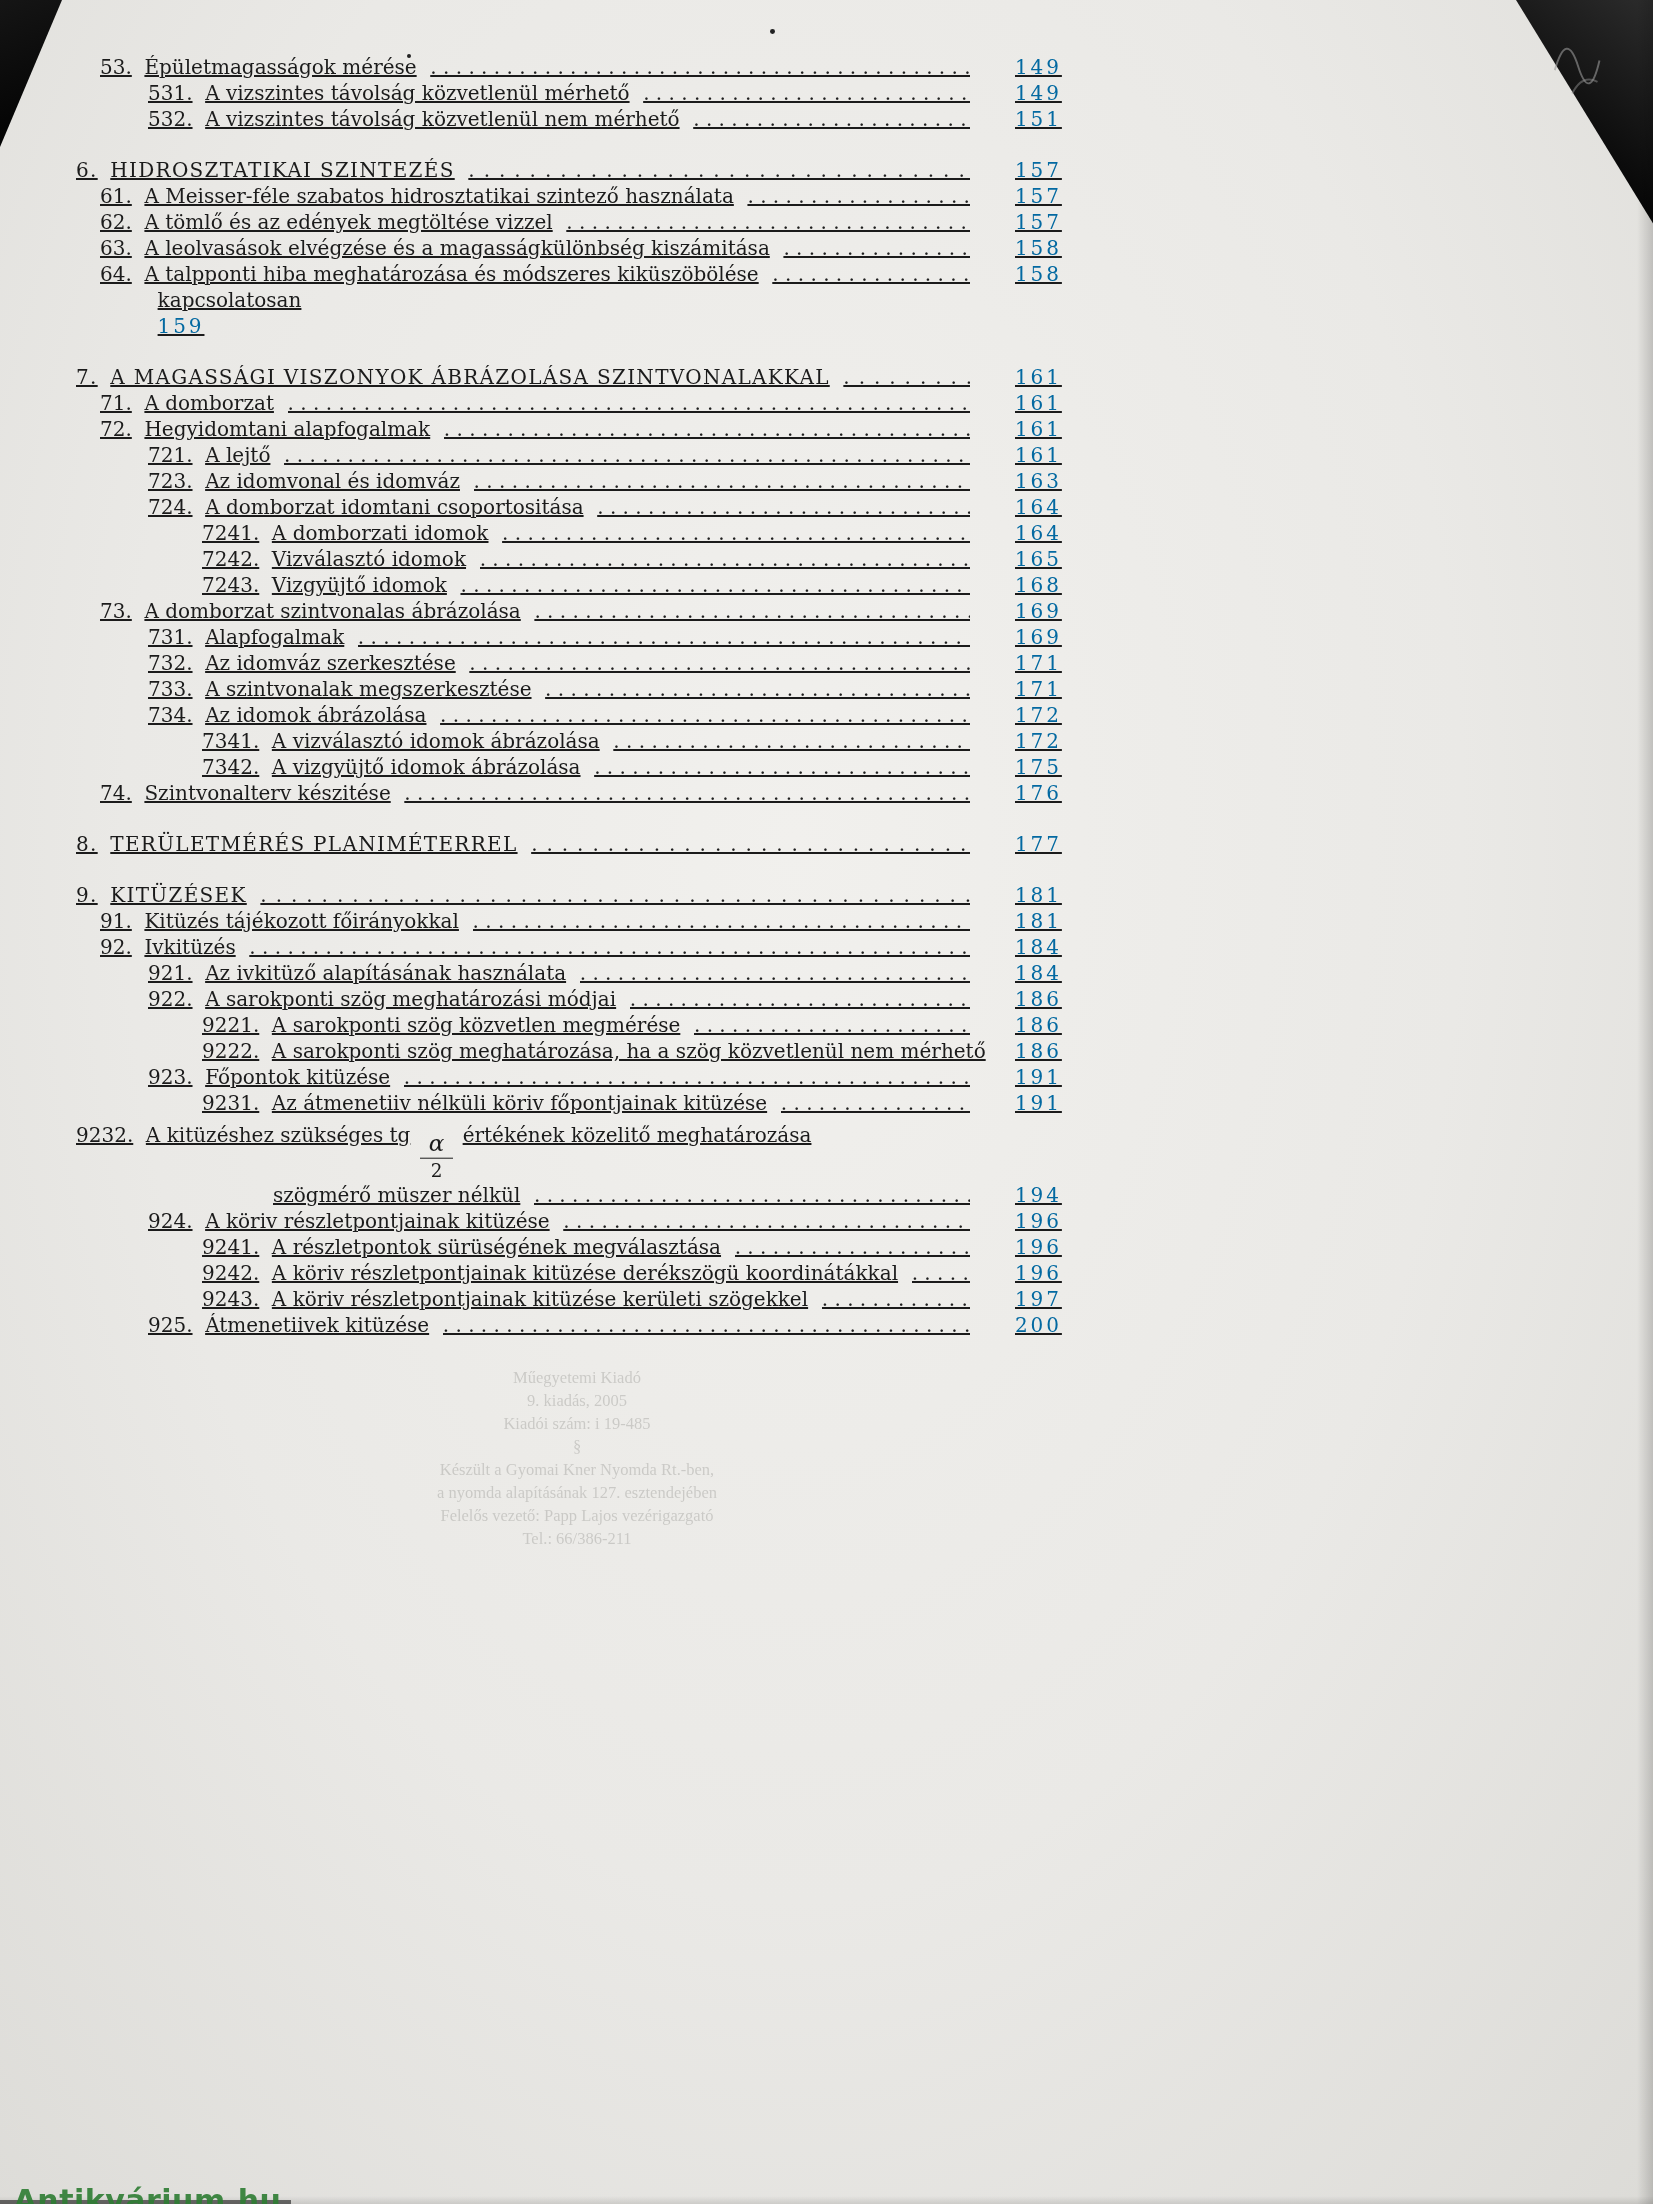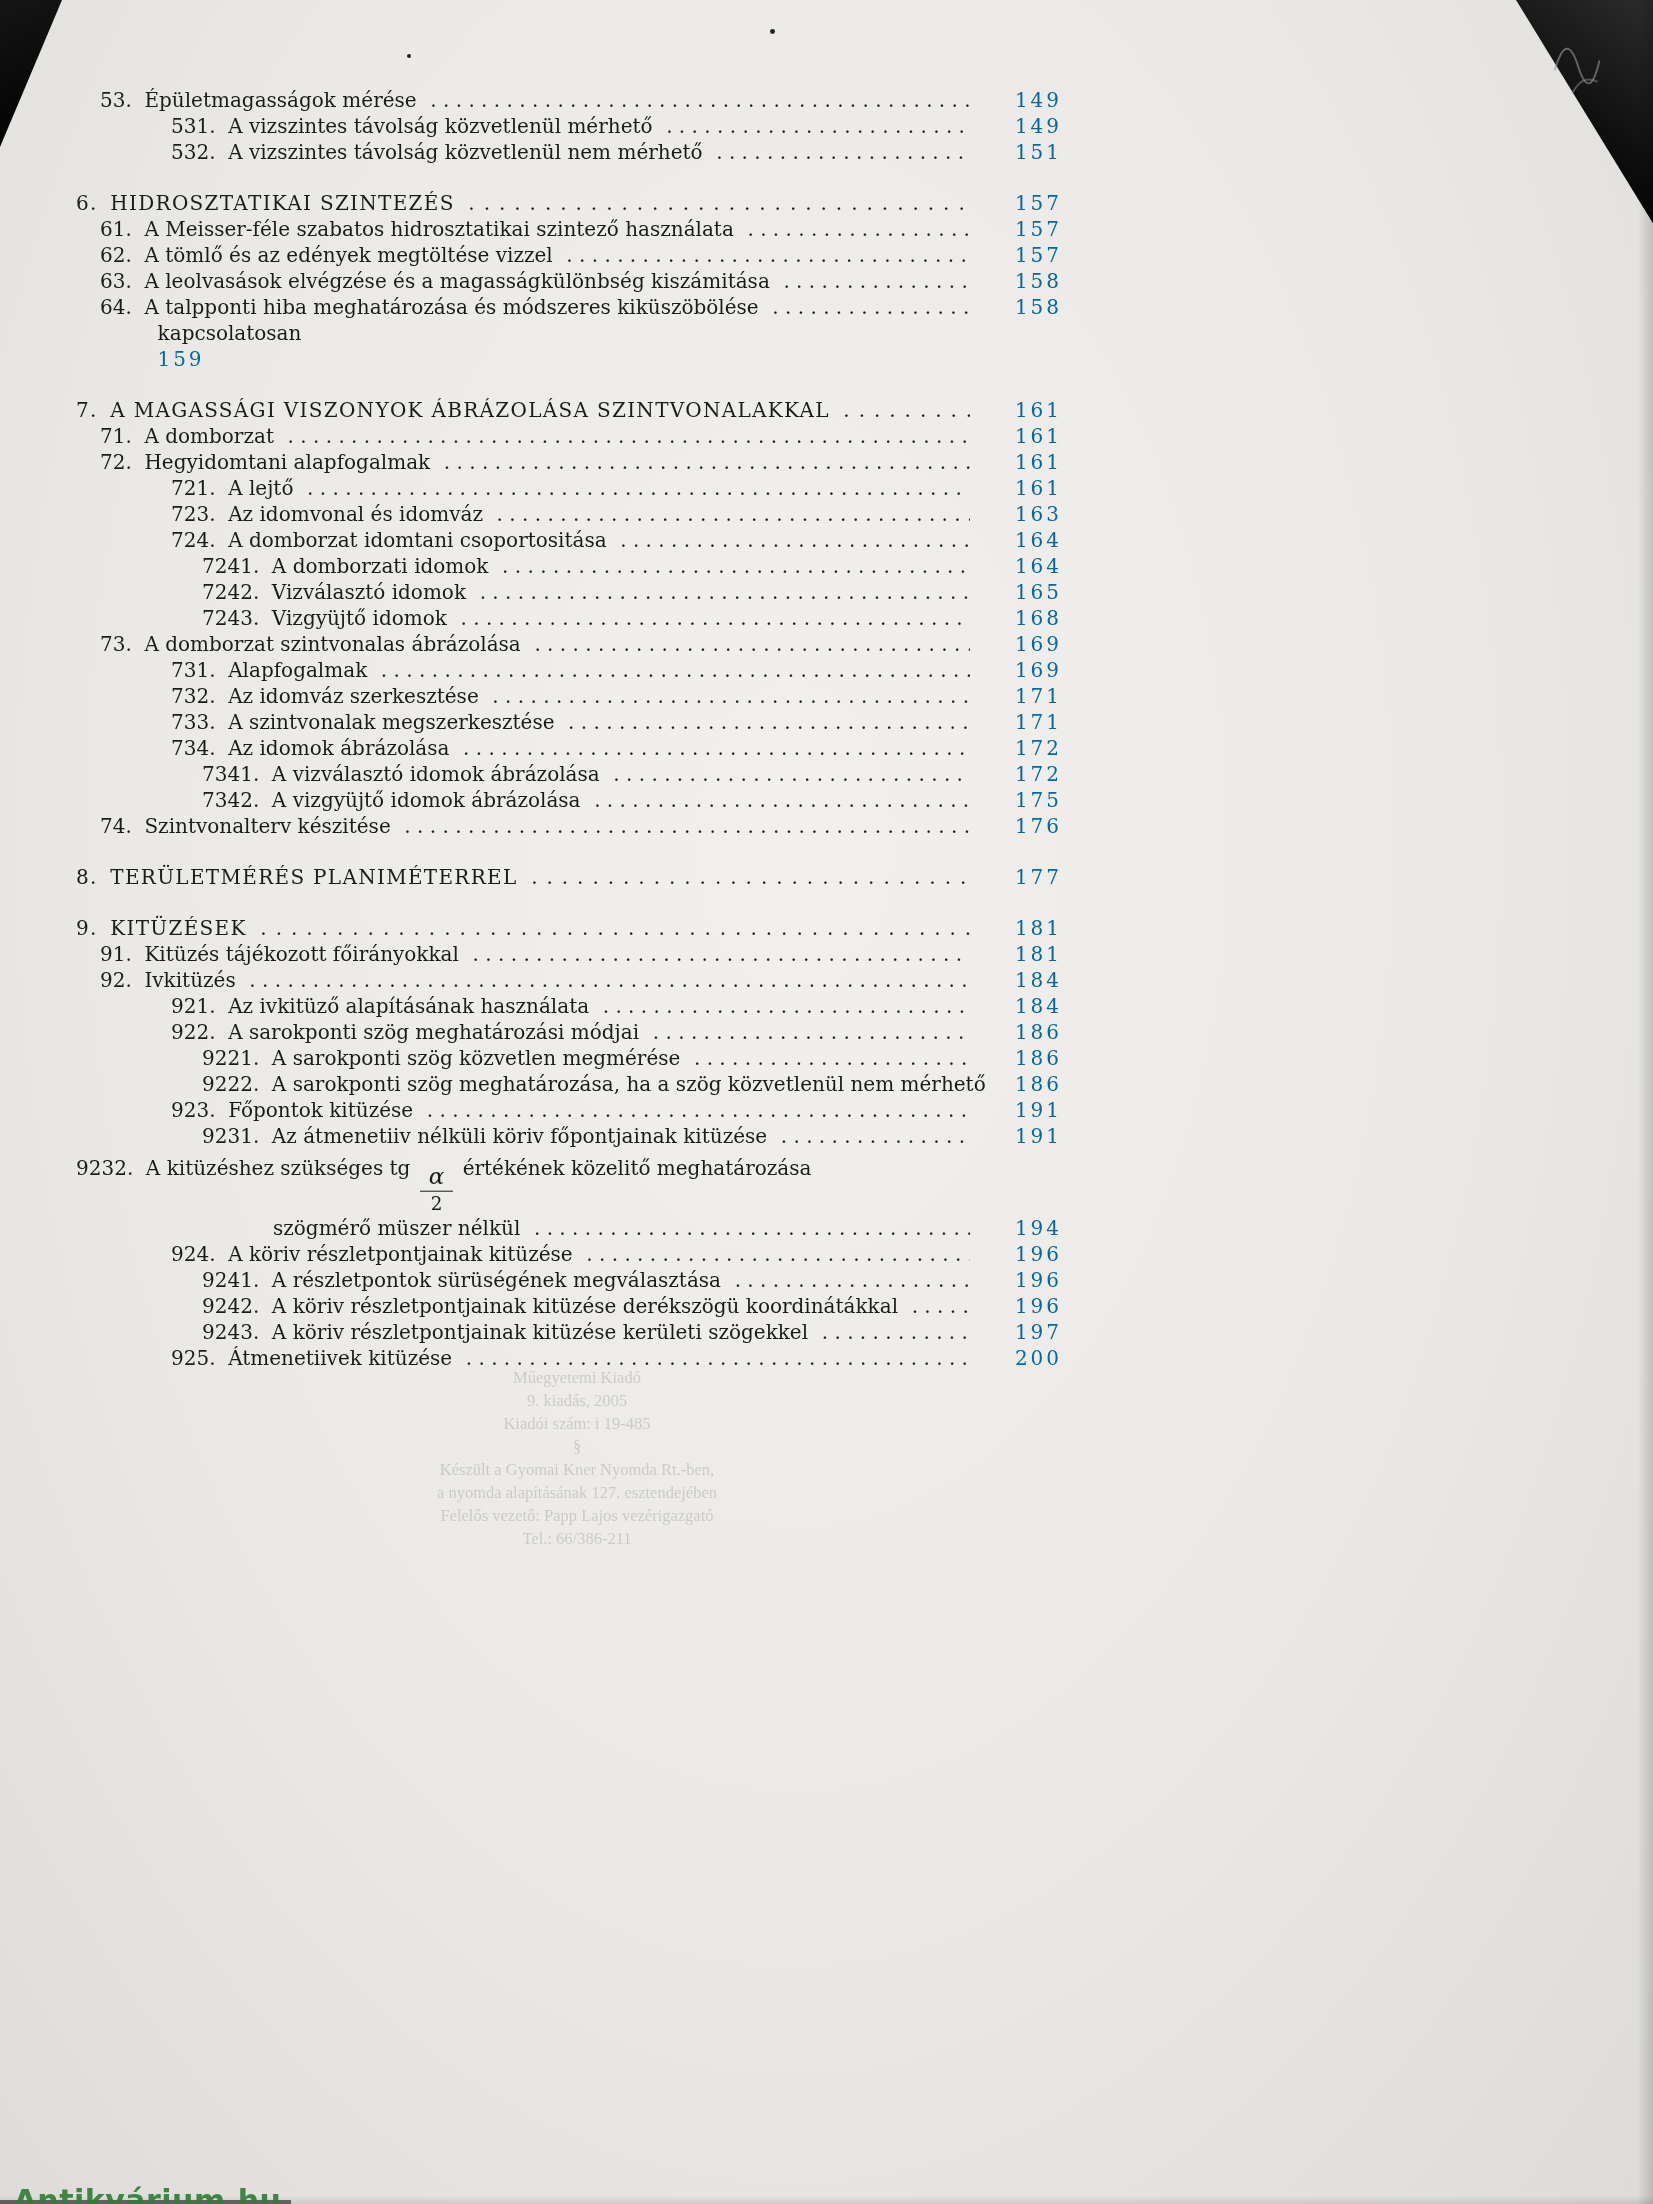--- a/index.html
+++ b/index.html
@@ -5,31 +5,31 @@
   html, body { margin: 0; padding: 0; }
   body {
     width: 1654px; height: 2205px;
     position: relative; overflow: hidden;
     background: radial-gradient(ellipse at 48% 38%, #f1f0ed 0%, #eae9e6 55%, #dcdbd7 100%);
     font-family: "DejaVu Serif", serif;
     color: #1b1b1b;
   }
 
   
-  .toc { position: absolute; left: 76px; top: 87px; width: 1013px; }
+  .toc { position: absolute; left: 76px; top: 54px; width: 1013px; text-decoration: underline; }
   .row {
     display: flex; align-items: baseline;
     line-height: 26px; font-size: 20px;
     white-space: nowrap;
   }
   .row.gap  { margin-top: 25px; }
   .row.tall { margin: 5.8px 0 9.7px; }
   .lvl0 { margin-left: 0; letter-spacing: 1.3px; }
   .lvl1 { margin-left: 24px; }
-  .lvl2 { margin-left: 95px; }
+  .lvl2 { margin-left: 72px; }
   .lvl3 { margin-left: 126px; }
   .lvl1.cont { margin-left: 68px; flex-direction: column; }
   .lvl3.cont { margin-left: 197px; }
   .num  { margin-right: 12.6px; flex-shrink: 0; }
   .text { flex-shrink: 0; }
   .leader {
     flex: 1 1 0; overflow: hidden; white-space: nowrap;
     margin: 0 41px 0 13.6px; color: #1e1e1e;
   }
   .leader::before {

